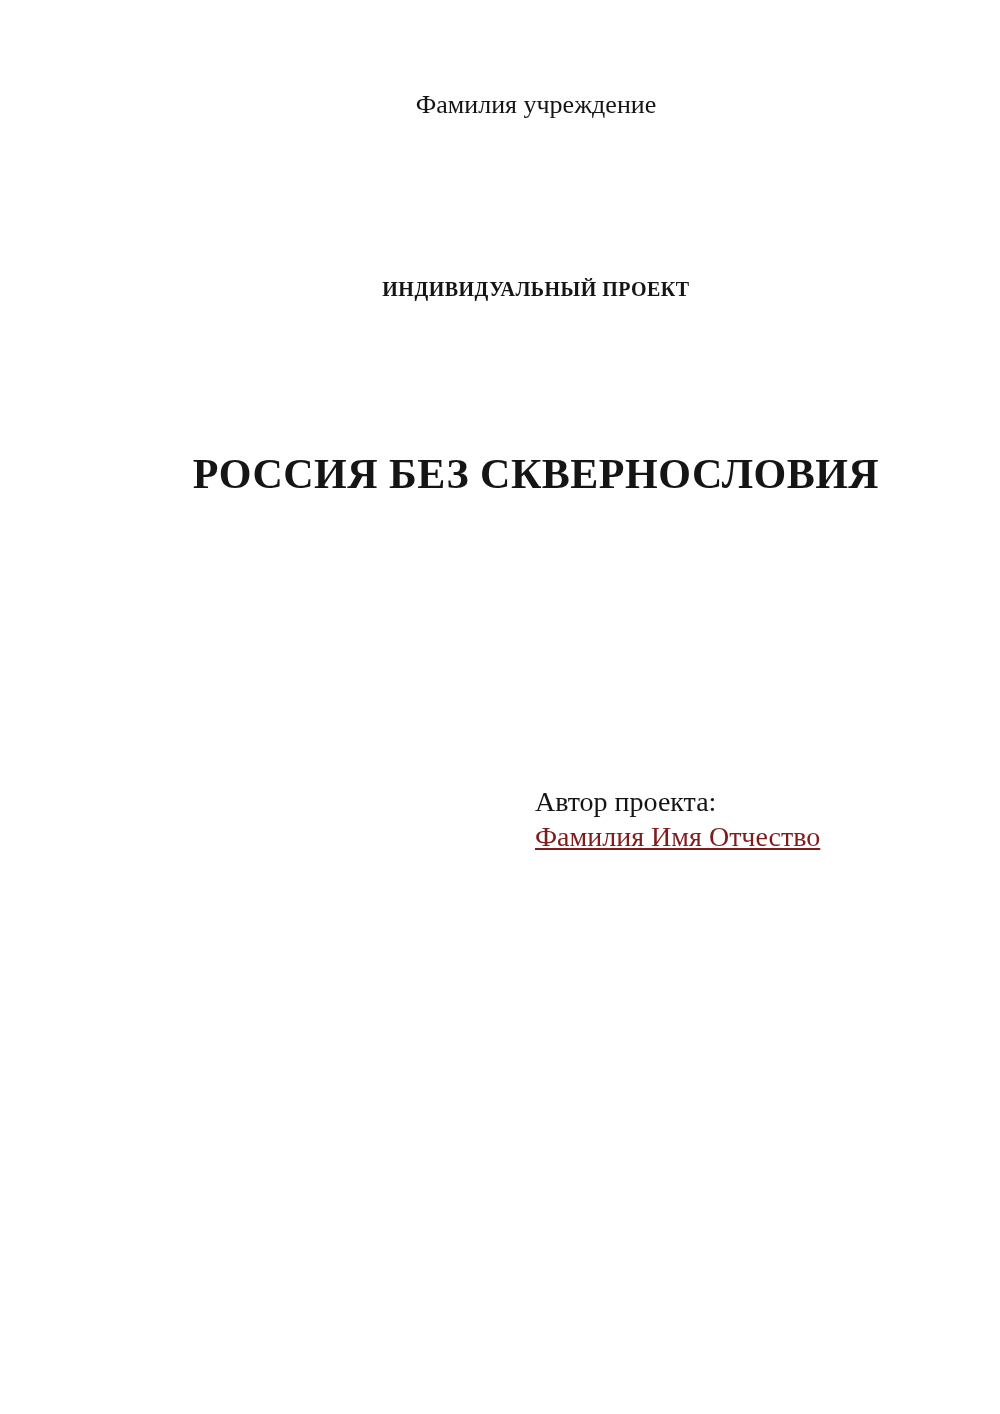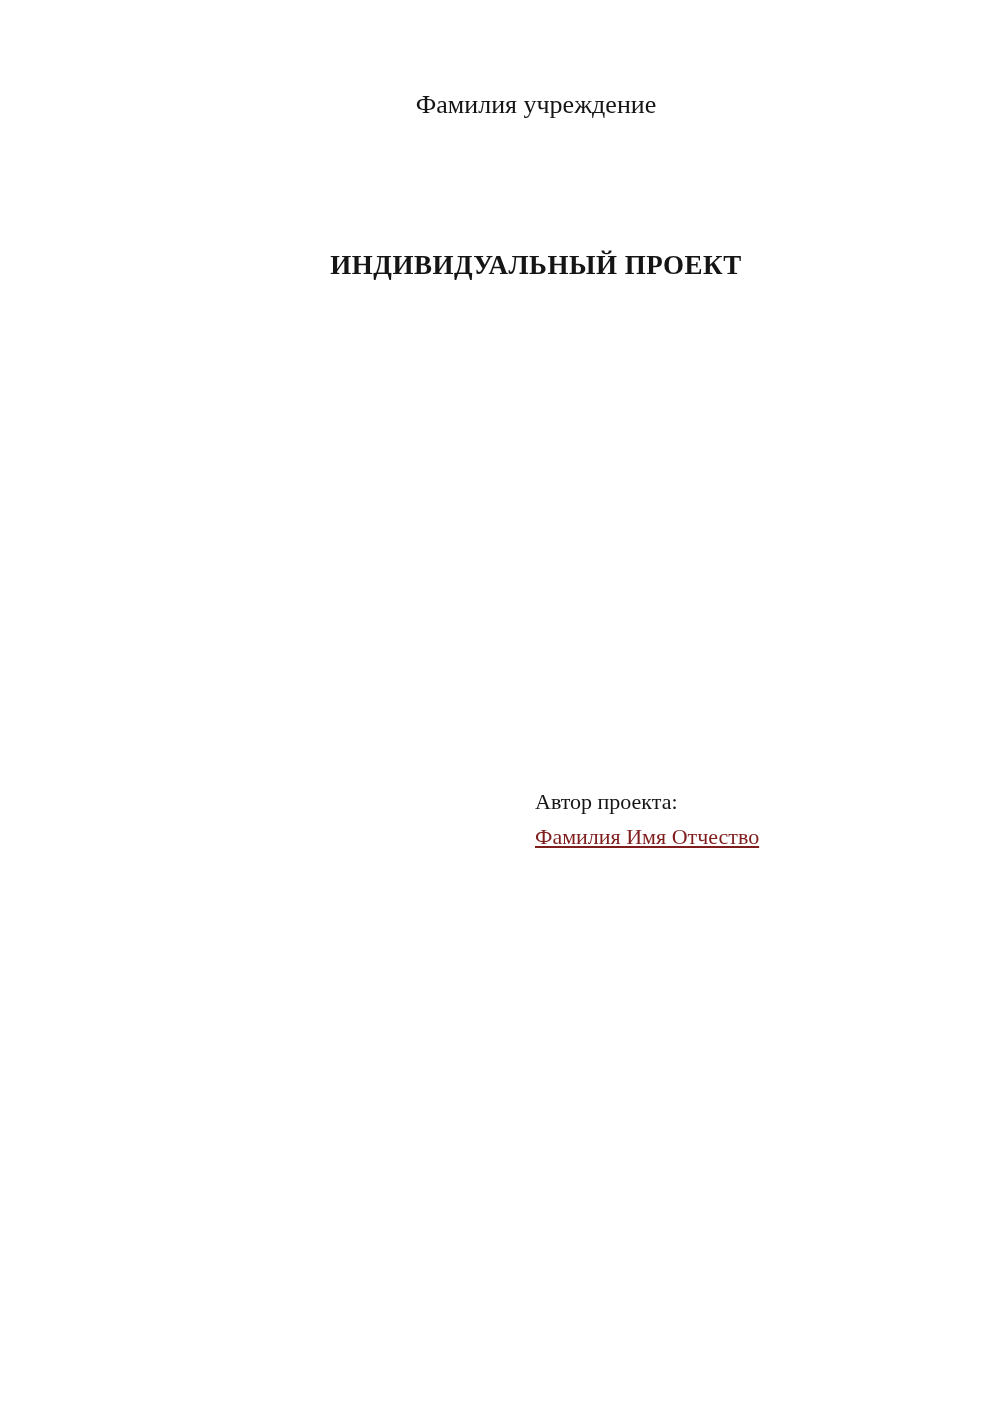--- a/index.html
+++ b/index.html
@@ -23,37 +23,37 @@
     left: 143px;
     right: 71px;
     text-align: center;
     white-space: nowrap;
   }
   .org-line {
     top: 90px;
     font-size: 26px;
   }
   .project-type-line {
-    top: 250px;
-    font-size: 27px;
+    top: 278px;
+    font-size: 20px;
     font-weight: bold;
     letter-spacing: 0.5px;
     text-align: center;
   }
   .title-line {
     top: 450px;
     font-size: 42px;
     font-weight: bold;
     margin: 0;
     letter-spacing: 0.5px;
   }
   .credits-block {
     position: absolute;
     left: 535px;
-    font-size: 22px;
+    font-size: 28px;
     line-height: 35px;
     text-align: left;
     white-space: nowrap;
   }
   .author-block { top: 784px; }
   .supervisor-block { top: 887px; }
   .credits-label { color: #151515; }
   .placeholder-text { color: #7f1d1d; text-decoration: underline; }
   .city-line {
     top: 1287px;
@@ -62,20 +62,21 @@
 </style>
 </head>
 <body>
 
 <div class="page">
 
   <div class="centered-line org-line">Фамилия учреждение</div>
 
   <div class="centered-line project-type-line">ИНДИВИДУАЛЬНЫЙ ПРОЕКТ</div>
 
+  <h1 class="centered-line title-line">РОССИЯ БЕЗ СКВЕРНОСЛОВИЯ</h1>
 
   <div class="credits-block author-block">
     <div class="credits-label">Автор проекта:</div>
     <div class="placeholder-text">Фамилия Имя Отчество</div>
   </div>
 
 
 
 </div>
 

